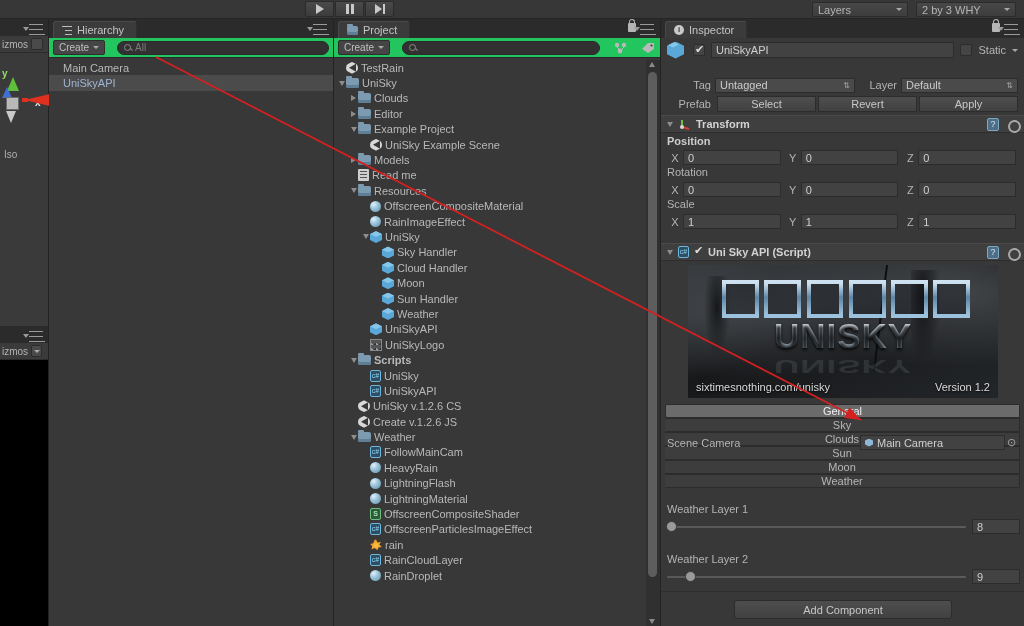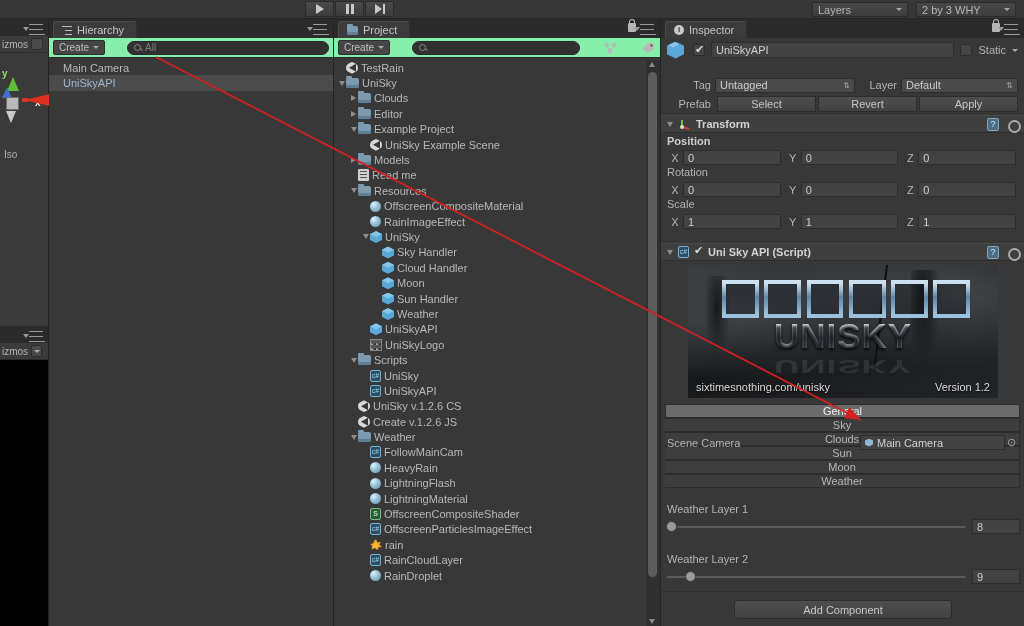--- a/index.html
+++ b/index.html
@@ -25,23 +25,23 @@
   .tabmenu { position:absolute; right:5px; top:4px; width:16px; height:11px;
              display:flex; flex-direction:column; justify-content:space-between; }
   .tabmenu i { display:block; height:1px; background:#9a9a9a; }
   .tabmenu i:nth-child(1){ width:14px; }
   .tabmenu i:nth-child(2){ width:14px; }
   .tabmenu i:nth-child(3){ width:14px; }
   .tabmenu .caret { position:absolute; left:-6px; top:3px; width:0;height:0;
       border-left:3px solid transparent;border-right:3px solid transparent;
       border-top:4px solid #9a9a9a; }
 
-  .toolrow { position:absolute; left:0; right:0; height:20px; background:#86efac;
+  .toolrow { position:absolute; left:0; right:0; height:20px; background:#22c55e;
              border-bottom:1px solid #2b2b2b; display:flex; align-items:center;
-             padding:0 4px; gap:22px; }
+             padding:0 4px; gap:12px; }
   .btn-create { height:15px; background:#454545; border:1px solid #2e2e2e;
       border-radius:2px; color:#c0c0c0; font-size:10px;
       display:flex; align-items:center; padding:0 5px; gap:4px; }
   .mini-caret { width:0;height:0;border-left:3px solid transparent;
       border-right:3px solid transparent;border-top:3px solid #a8a8a8; }
   .searchbox { flex:1; height:14px; background:#313131; border:1px solid #2a2a2a;
       border-radius:7px; display:flex; align-items:center; padding:0 6px; gap:4px;
       color:#7c7c7c; font-size:10px; }
   .mag { width:7px;height:7px;border:1px solid #8a8a8a;border-radius:50%;
       position:relative; display:inline-block; flex:none;}
@@ -430,21 +430,21 @@
         <div class="row" style="padding-left: 27px;">
           <span class="arrow"></span>
           <span class="ic ic-cube"></span>
           <span>UniSkyAPI</span>
         </div>
         <div class="row" style="padding-left: 27px;">
           <span class="arrow"></span>
           <span class="ic ic-tex"></span>
           <span>UniSkyLogo</span>
         </div>
-        <div class="row" style="padding-left: 15px;">
+        <div class="row" style="padding-left: 15px; font-weight: bold;">
           <span class="arrow open"></span>
           <span class="ic ic-folder"></span>
           <span>Scripts</span>
         </div>
         <div class="row" style="padding-left: 27px;">
           <span class="arrow"></span>
           <span class="ic ic-script">c#</span>
           <span>UniSky</span>
         </div>
         <div class="row" style="padding-left: 27px;">

